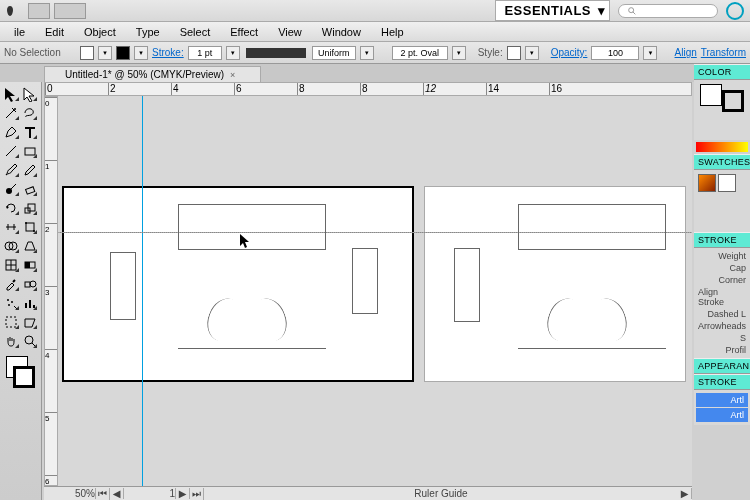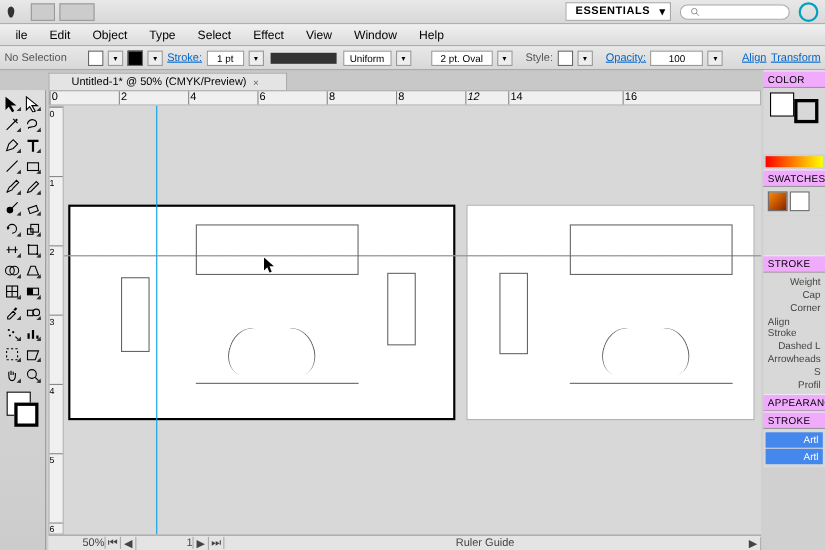--- a/index.html
+++ b/index.html
@@ -2,21 +2,21 @@
 <html><head>
 <meta charset="utf-8">
 <style>
 *{margin:0;padding:0;box-sizing:border-box;font-family:Arial,sans-serif;font-size:10px;-webkit-user-select:none}
 body{background:#d0d0d0;width:750px;height:500px;overflow:hidden;position:relative}
 .topbar{height:22px;background:linear-gradient(#e8e8e8,#d8d8d8);display:flex;align-items:center;border-bottom:1px solid #aaa}
 .topbar .apple{width:20px;display:flex;justify-content:center}
 .topbar .tool-icons{display:flex;gap:4px;padding-left:8px}
 .topbar .tool-icons .ico{width:22px;height:16px;background:#ccc;border:1px solid #999}
 .spacer{flex:1}
-.workspace-dropdown{background:#fff;border:1px solid #aaa;padding:2px 18px 2px 8px;position:relative;margin-right:8px;font-size:10px;font-weight:bold;letter-spacing:0.5px}
+.workspace-dropdown{background:#fff;border:1px solid #aaa;padding:2px 18px 2px 8px;position:relative;margin-right:8px;font-size:13px;font-weight:bold;letter-spacing:0.5px}
 .workspace-dropdown:after{content:'▾';position:absolute;right:4px;top:2px}
 .search-box{display:flex;align-items:center;background:#fff;border:1px solid #aaa;border-radius:10px;padding:1px 8px;width:100px;margin-right:8px}
 .search-box svg{width:10px;height:10px;fill:#888}
 .cs-icon{width:18px;height:18px;border:2px solid #00a0c0;border-radius:50%;margin-right:6px}
 .menubar{height:20px;background:linear-gradient(#f0f0f0,#dcdcdc);display:flex;align-items:center;border-bottom:1px solid #aaa;padding-left:4px}
 .menubar span{padding:0 10px;font-size:11px}
 .controlbar{height:22px;background:linear-gradient(#e8e8e8,#d8d8d8);display:flex;align-items:center;border-bottom:1px solid #999;padding-left:4px;gap:4px}
 .controlbar .swatch{width:14px;height:14px;border:1px solid #666}
 .controlbar .lbl{font-size:10px;color:#555}
 .controlbar input[type=text]{width:34px;height:14px;border:1px solid #999;text-align:center;font-size:9px}
@@ -39,21 +39,21 @@
 .shape-arc{position:absolute;border:1px solid #666;border-radius:50%}
 .cursor{position:absolute;width:10px;height:14px}
 .toolbox{position:absolute;left:0;top:82px;width:42px;bottom:0;background:linear-gradient(#e0e0e0,#ccc);border-right:1px solid #999;display:flex;flex-direction:column;padding:2px}
 .toolbox .row{display:flex;height:19px}
 .toolbox .tbtn{flex:1;border:1px solid transparent;display:flex;align-items:center;justify-content:center;position:relative}
 .toolbox .tri{position:absolute;right:1px;bottom:1px;width:0;height:0;border:2px solid transparent;border-right-color:#333;border-bottom-color:#333}
 .toolbox .fill-stroke{height:36px;position:relative;margin-top:4px}
 .toolbox .fill-sq{position:absolute;width:22px;height:22px;background:#fff;border:1px solid #000;left:4px;top:2px}
 .toolbox .stroke-sq{position:absolute;width:22px;height:22px;background:#fff;border:3px solid #000;right:4px;bottom:2px}
 .right-panels{position:absolute;right:0;top:64px;width:56px;bottom:0;background:#d0d0d0;display:flex;flex-direction:column}
-.panel-hdr{background:#f0abfc;border-top:1px solid #eee;border-bottom:1px solid #999;padding:2px 4px;font-size:9px;letter-spacing:0.3px}
+.panel-hdr{background:#5eead4;border-top:1px solid #eee;border-bottom:1px solid #999;padding:2px 4px;font-size:9px;letter-spacing:0.3px}
 .panel-body{background:#d8d8d8;flex-shrink:0;padding:2px}
 .panel-row{display:flex;justify-content:flex-end;padding:1px 2px;font-size:9px;color:#444}
 .color-sw{width:44px;height:28px;position:relative;margin:2px auto}
 .color-sw .f{position:absolute;width:22px;height:22px;background:#fff;border:1px solid #000;left:0;top:0}
 .color-sw .s{position:absolute;width:22px;height:22px;border:3px solid #000;right:0;bottom:0}
 .gradient-bar{height:10px;background:linear-gradient(90deg,red,yellow);margin:2px}
 .swatches-grid{display:flex;padding:2px;gap:2px}
 .swatches-grid .sw{width:18px;height:18px;border:1px solid #666}
 .layer-row{background:#4488ee;color:#fff;padding:2px 4px;font-size:9px;margin:1px 0;text-align:right}
 .statusbar{position:absolute;left:44px;bottom:0;right:58px;height:14px;background:#e4e4e4;border-top:1px solid #999;display:flex;align-items:center;font-size:9px;color:#444}
@@ -131,22 +131,22 @@
 </div>
 
 <div class="ruler-h">
     <div class="tick" style="left: 0px;">0</div>
     <div class="tick" style="left: 63px;">2</div>
     <div class="tick" style="left: 126px;">4</div>
     <div class="tick" style="left: 189px;">6</div>
     <div class="tick" style="left: 252px;">8</div>
     <div class="tick" style="left: 315px;">8</div>
     <div class="tick" style="left: 378px; font-style: italic;">12</div>
-    <div class="tick" style="left: 417px;">14</div>
-    <div class="tick" style="left: 504px; margin-left: 17px;">16</div>
+    <div class="tick" style="left: 441px;">14</div>
+    <div class="tick" style="left: 504px;">16</div>
     <div class="tick" style="left: 567px; margin-top: 40px;">18</div>
   </div>
 <div class="ruler-v">
     <div class="tick" style="top: 0px;">0</div>
     <div class="tick" style="top: 63px;">1</div>
     <div class="tick" style="top: 126px;">2</div>
     <div class="tick" style="top: 189px;">3</div>
     <div class="tick" style="top: 252px;">4</div>
     <div class="tick" style="top: 315px;">5</div>
     <div class="tick" style="top: 378px;">6</div>

